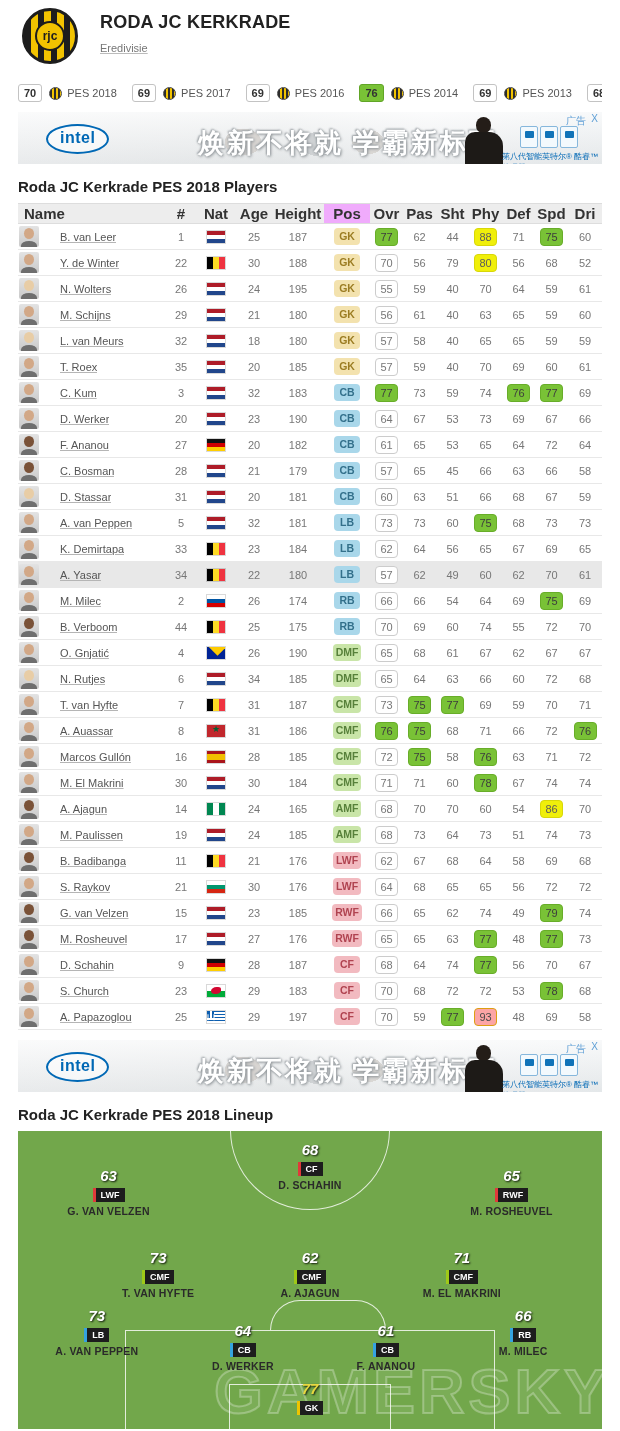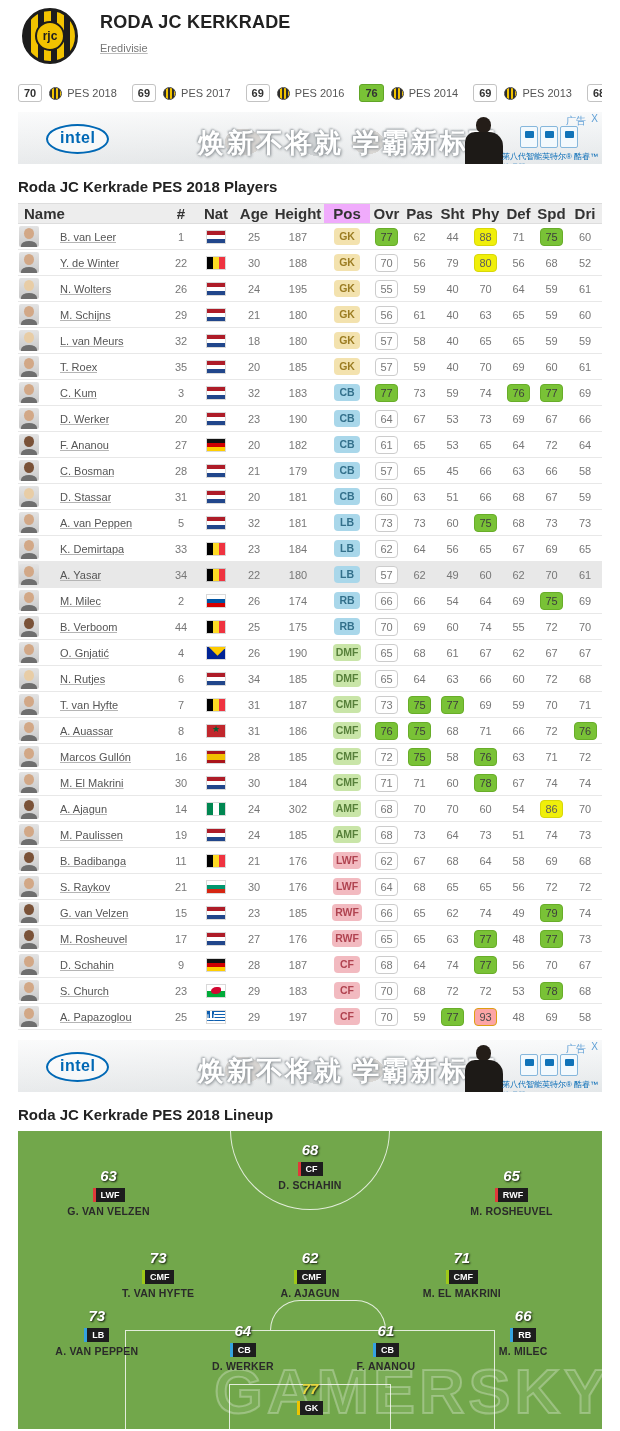--- a/index.html
+++ b/index.html
@@ -685,21 +685,21 @@
         <tr>
           <td class="cell-name">
             <span class="namewrap">
               <span class="avatar skin-d"></span>
               <a class="plink">A. Ajagun</a>
             </span>
           </td>
           <td>14</td>
           <td><span class="flag flag-ng"></span></td>
           <td>24</td>
-          <td>302</td>
+          <td>165</td>
           <td><span class="posb pos-mid">AMF</span></td>
           <td><span class="badge ovr-plain">68</span></td>
           <td>70</td>
           <td>70</td>
           <td>60</td>
           <td>54</td>
           <td><span class="badge s-yellow">86</span></td>
           <td>70</td>
         </tr>
         <tr>

